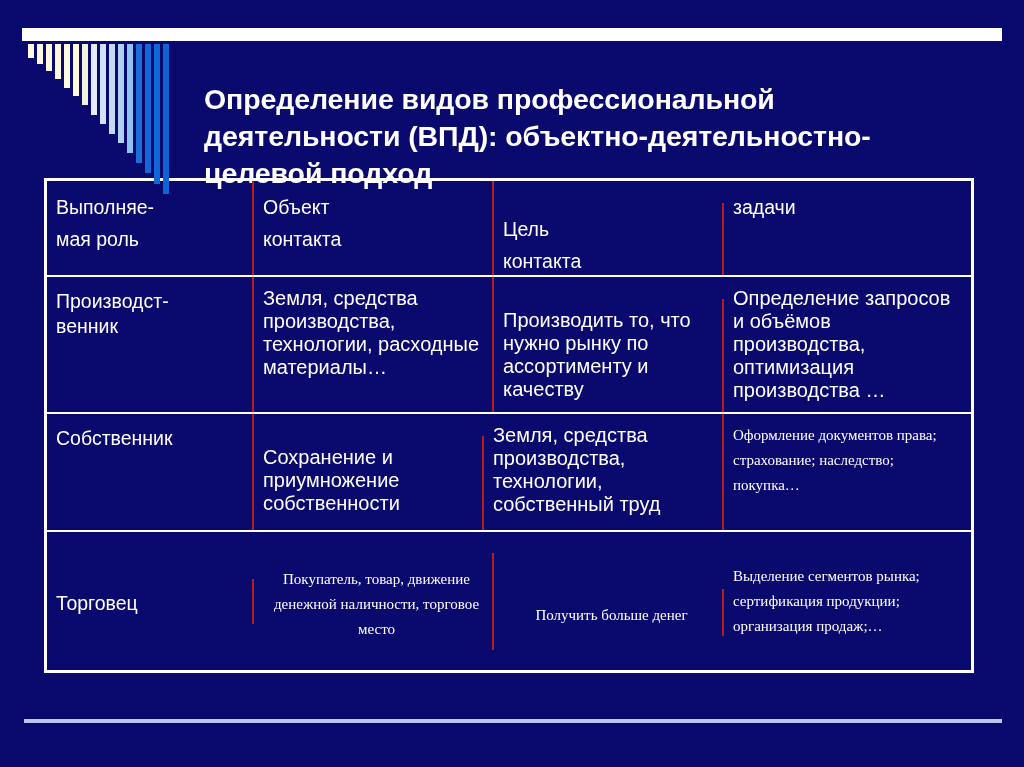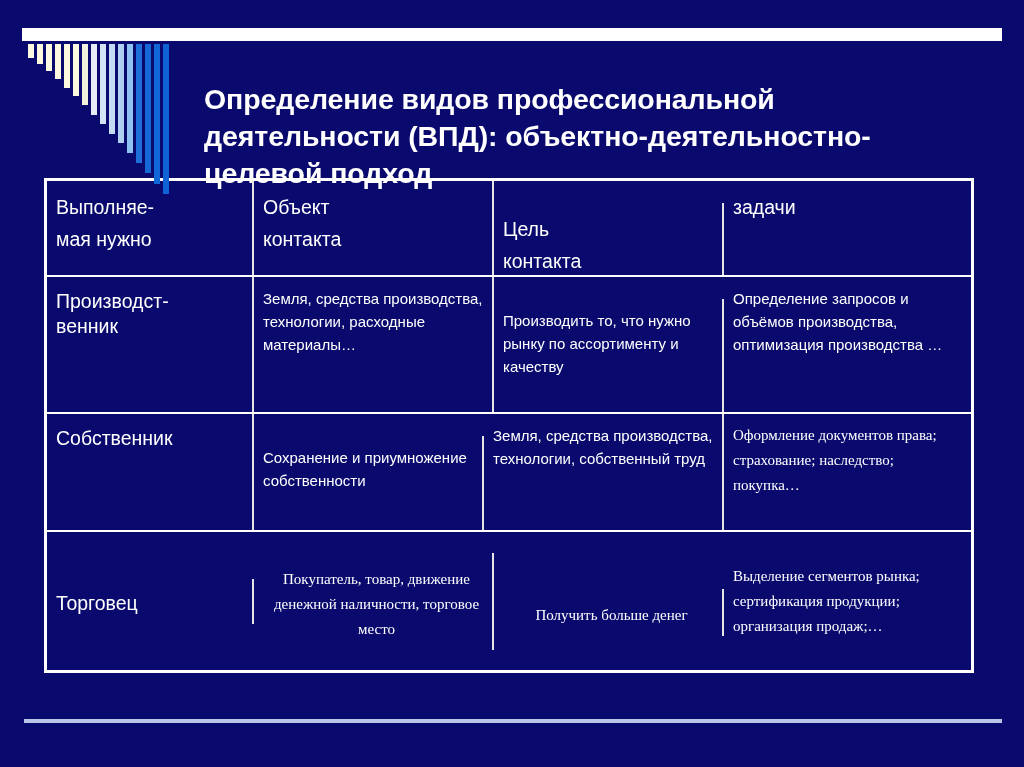--- a/index.html
+++ b/index.html
@@ -74,21 +74,21 @@
   }
   .trow {
     display: flex;
     box-sizing: border-box;
     border-bottom: 2px solid #ffffff;
   }
   .trow:last-child { border-bottom: none; align-items: center; }
 
   .tcell {
     box-sizing: border-box;
-    border-right: 2px solid #e5e5e5;
+    border-right: 2px solid #b91c1c;
     padding: 10px 9px 8px 9px;
     color: #ffffff;
     overflow: hidden;
   }
   .tcell:last-child { border-right: none; }
 
   
   .c1 { width: 207px; }
   .c2 { width: 240px; }
   .c3 { width: 230px; margin-top: 22px; }
@@ -106,21 +106,21 @@
     line-height: 32px;
     font-family: "Liberation Sans", sans-serif;
   }
   .role {
     font-size: 19.5px;
     line-height: 25px;
     font-family: "Liberation Sans", sans-serif;
     padding-top: 12px;
   }
   .sans-sm {
-    font-size: 15px;
+    font-size: 20px;
     line-height: 23px;
     font-family: "Liberation Sans", sans-serif;
   }
   .serif-sm {
     font-size: 15px;
     line-height: 25px;
     font-family: "Liberation Serif", serif;
   }
   .serif-center {
     font-size: 15px;
@@ -170,21 +170,21 @@
       <div class="bar" style="left: 163px; width: 5.5px; height: 150px; background: rgb(15, 99, 212);"></div>
     </div>
 
   <div id="title">Определение видов профессиональной деятельности (ВПД): объектно-деятельностно-целевой подход</div>
 
   <div id="table">
 
     <div class="trow r-head">
       <div class="tcell c1 hdr">
         <div>Выполняе-</div>
-        <div>мая нужно</div>
+        <div>мая роль</div>
       </div>
       <div class="tcell c2 hdr">
         <div>Объект</div>
         <div>контакта</div>
       </div>
       <div class="tcell c3 hdr">
         <div>Цель</div>
         <div>контакта</div>
       </div>
       <div class="tcell c4 hdr">

